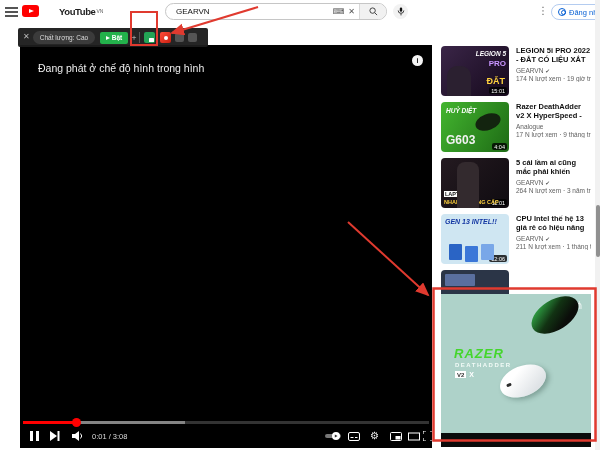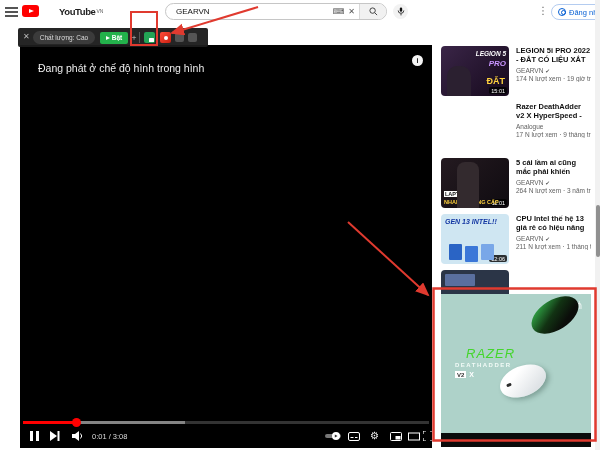--- a/index.html
+++ b/index.html
@@ -82,21 +82,21 @@
   .dur { position:absolute; right:2px; bottom:2px; background:rgba(0,0,0,0.8); color:#fff;
       font-size:5.5px; padding:0.5px 2px; border-radius:2px; }
   .vtext { position:absolute; left:75px; top:0; width:75px; }
   .vtitle { font-size:7.5px; font-weight:bold; line-height:9px; max-height:18px; overflow:hidden; color:#0f0f0f; }
   .vchanrow { margin-top:3px; font-size:6.5px; color:#606060; display:flex; align-items:center; gap:2px; }
   .vcheck { font-size:5.5px; }
   .vmeta { margin-top:1px; font-size:6.5px; color:#606060; white-space:nowrap; overflow:hidden; }
 
   
   .t-legion .l0 { top:4px; right:3px; color:#fff; font-size:6.5px; font-style:italic; }
-  .t-legion .l1 { top:13px; right:3px; color:#c995ff; font-size:8px; font-style:italic; }
+  .t-legion .l1 { top:13px; right:3px; color:#c995ff; font-size:8px; }
   .t-legion .l2 { bottom:10px; right:4px; color:#ffd23e; font-size:9px; }
   .t-legion .deco { position:absolute; left:6px; bottom:0; width:24px; height:30px; border-radius:10px 10px 0 0; background:#2b2030; }
   .t-g603 .l0 { top:5px; left:5px; color:#fff; font-size:6.5px; font-style:italic; }
   .t-g603 .l1 { bottom:5px; left:5px; color:#f2f2f2; font-size:12px; }
   .t-g603 .deco { position:absolute; right:8px; top:12px; width:26px; height:16px; border-radius:50%;
       background:#13240f; transform:rotate(-20deg); }
   .t-laptop .l0 { bottom:11px; left:3px; background:#fff; color:#111; font-size:5.5px; padding:0 1px; }
   .t-laptop .l1 { bottom:3px; left:3px; color:#ffd23e; font-size:5.5px; }
   .t-laptop .deco { position:absolute; left:16px; top:4px; width:22px; height:46px; border-radius:8px 8px 0 0; background:#332a2e; }
   .t-intel .l0 { top:4px; left:4px; color:#1437a3; font-size:7px; font-style:italic; }
@@ -108,21 +108,21 @@
   .pipwin { position:absolute; left:441px; top:294px; width:150px; height:153px; z-index:20; }
   .pipvideo { position:absolute; left:0; top:0; width:150px; height:139px; background:#aed2c9; overflow:hidden; }
   .pipbar { position:absolute; left:0; bottom:0; width:150px; height:14px; background:#0b0b0b; }
   .mouse-dark { position:absolute; right:10px; top:6px; width:52px; height:30px; border-radius:50%;
       background:linear-gradient(155deg,#2ea043 12%,#123313 45%,#0b0d0a 75%); transform:rotate(-32deg); }
   .mouse-white { position:absolute; left:58px; top:72px; width:48px; height:30px; border-radius:50%;
       background:linear-gradient(150deg,#ffffff 30%,#dfe3e6 80%); transform:rotate(-22deg);
       box-shadow:2px 3px 5px rgba(40,70,60,0.35); }
   .mouse-white::after { content:""; position:absolute; left:7px; top:12px; width:5px; height:3px;
       border-radius:2px; background:#2b2b2b; }
-  .razer-brand { position:absolute; left:25px; top:52px; color:#44d62c; font-size:13px; font-weight:normal;
+  .razer-brand { position:absolute; left:13px; top:52px; color:#44d62c; font-size:13px; font-weight:bold;
       font-style:italic; letter-spacing:1px; }
   .razer-model { position:absolute; left:14px; top:68px; color:#f2fbf7; font-size:6px; font-weight:bold; letter-spacing:1.5px; }
   .razer-ver { position:absolute; left:14px; top:77px; display:flex; align-items:center; gap:3px; }
   .razer-v2 { background:#fff; color:#333; font-size:6px; font-weight:bold; padding:0.5px 2px; }
   .razer-x { color:#fff; font-size:7px; font-weight:bold; }
   .razer-logo { position:absolute; right:8px; top:6px; color:rgba(255,255,255,0.85); font-size:9px; transform:scaleY(1.2); }
 
   
   .scrollbar { position:absolute; right:0; top:0; width:5px; height:450px; background:#f1f1f1; z-index:30; }
   .scrollthumb { position:absolute; left:0.5px; top:205px; width:4px; height:52px; background:#909090; border-radius:2px; }
@@ -262,20 +262,26 @@
       <div class="vtitle">LEGION 5i PRO 2022 - ĐẮT CÓ LIỆU XẮT RA MIẾNG!? | GEARVN</div>
       <div class="vchanrow">
         <span class="vchan">GEARVN</span>
         <span class="vcheck">✔</span>
       </div>
       <div class="vmeta">174 N lượt xem · 19 giờ trước</div>
     </div>
   </div>
 
   <div class="vitem" style="top: 102px;">
+    <div class="thumb t-g603" style="background: linear-gradient(120deg, rgb(67, 181, 47), rgb(30, 107, 21));">
+      <span class="dur">4:04</span>
+    <span class="tl l0">HUỶ DIỆT</span>
+        <span class="tl l1">G603</span>
+        <div class="deco"></div>
+      </div>
     <div class="vtext">
       <div class="vtitle">Razer DeathAdder v2 X HyperSpeed - Rất đáng tiền!</div>
       <div class="vchanrow">
         <span class="vchan">Analogue</span>
 
       </div>
       <div class="vmeta">17 N lượt xem · 9 tháng trước</div>
     </div>
   </div>
 

